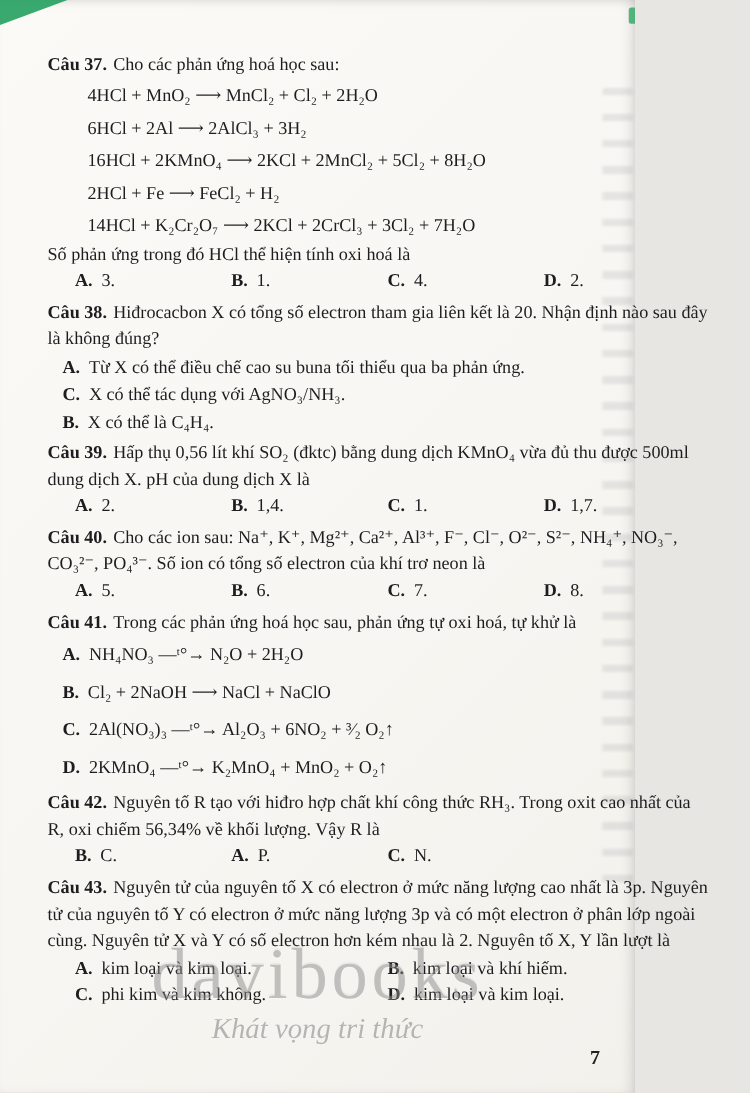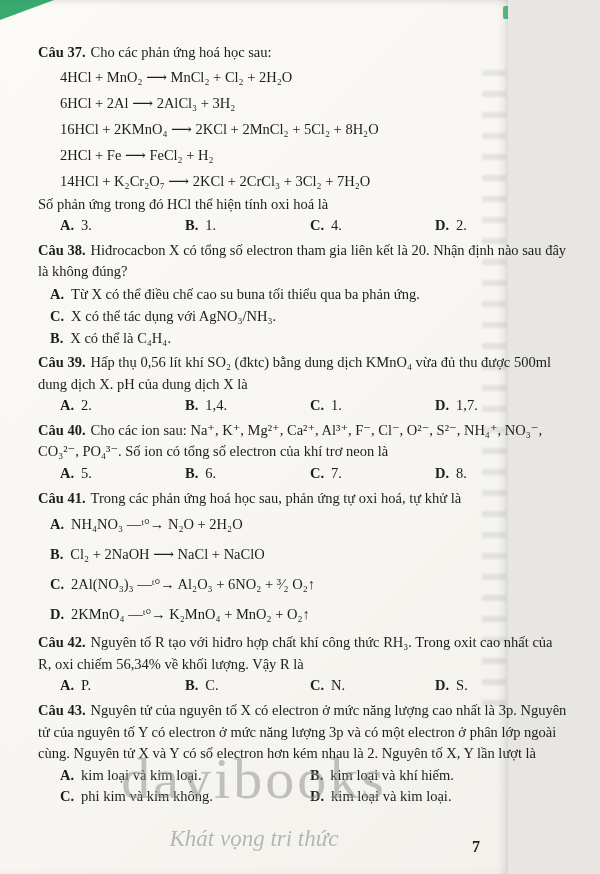--- a/index.html
+++ b/index.html
@@ -31,39 +31,39 @@
     filter: blur(1.3px); border-radius: 3px; pointer-events: none;
   }
   .content {
     position: absolute; left: 38px; top: 42px; width: 530px;
     font-size: 14.5px; line-height: 21.6px;
   }
   p { margin: 0; }
   .question { margin-bottom: 3px; }
   .qnum { font-weight: bold; margin-right: 5px; }
   .stem-bold { font-weight: normal; }
-  .eq { margin-left: 22px; line-height: 26px; white-space: nowrap; }
+  .eq { margin-left: 32px; line-height: 26px; white-space: nowrap; }
   .opts4 { display: grid; grid-template-columns: 125px 125px 125px auto; margin-left: 22px; }
   .opts2 { display: grid; grid-template-columns: 250px auto; margin-left: 22px; }
   .opt-line { margin-left: 12px; line-height: 22px; }
   .opt-line.rxn { line-height: 30px; white-space: nowrap; }
   .ok { font-weight: bold; margin-right: 7px; }
   
   .watermark {
     position: absolute; left: 0; right: 0; top: 748px;
     text-align: center; pointer-events: none;
   }
   .wm-brand {
     font-size: 58px; line-height: 62px; letter-spacing: 3px;
     color: #8b8b8b; opacity: .5;
     text-shadow: 0 1px 0 rgba(255,255,255,.65), 0 -1px 0 rgba(0,0,0,.08);
   }
   .wm-slogan {
     font-size: 23px; line-height: 26px; font-style: italic;
-    color: #8b8b8b; opacity: .6; margin-top: 16px;
+    color: #8b8b8b; opacity: .6; margin-top: 0;
     text-shadow: 0 1px 0 rgba(255,255,255,.6);
   }
   .pageno {
     position: absolute; right: 28px; bottom: 18px;
     font-weight: bold; font-size: 16px; color: #222;
   }
 </style>
 </head>
 <body>
 
@@ -124,24 +124,23 @@
       <p class="stem"><b class="qnum">Câu 41.</b><span>Trong các phản ứng hoá học sau, phản ứng tự oxi hoá, tự khử là</span></p>
       <p class="opt-line rxn"><b class="ok">A.</b><span>NH₄NO₃ —ᵗ°→ N₂O + 2H₂O</span></p>
       <p class="opt-line rxn"><b class="ok">B.</b><span>Cl₂ + 2NaOH ⟶ NaCl + NaClO</span></p>
       <p class="opt-line rxn"><b class="ok">C.</b><span>2Al(NO₃)₃ —ᵗ°→ Al₂O₃ + 6NO₂ + ³⁄₂ O₂↑</span></p>
       <p class="opt-line rxn"><b class="ok">D.</b><span>2KMnO₄ —ᵗ°→ K₂MnO₄ + MnO₂ + O₂↑</span></p>
     </section>
 
     <section class="question">
       <p class="stem"><b class="qnum">Câu 42.</b><span>Nguyên tố R tạo với hiđro hợp chất khí công thức RH₃. Trong oxit cao nhất của R, oxi chiếm 56,34% về khối lượng. Vậy R là</span></p>
       <div class="opts4">
+        <span class="opt"><b class="ok">B.</b><span>C.</span></span>
         <span class="opt"><b class="ok">A.</b><span>P.</span></span>
-        <span class="opt"><b class="ok">B.</b><span>C.</span></span>
         <span class="opt"><b class="ok">C.</b><span>N.</span></span>
-        <span class="opt"><b class="ok">D.</b><span>S.</span></span>
       </div>
     </section>
 
     <section class="question">
       <p class="stem"><b class="qnum">Câu 43.</b><span>Nguyên tử của nguyên tố X có electron ở mức năng lượng cao nhất là 3p. Nguyên tử của nguyên tố Y có electron ở mức năng lượng 3p và có một electron ở phân lớp ngoài cùng. Nguyên tử X và Y có số electron hơn kém nhau là 2. Nguyên tố X, Y lần lượt là</span></p>
       <div class="opts2">
         <span class="opt"><b class="ok">A.</b><span>kim loại và kim loại.</span></span>
         <span class="opt"><b class="ok">B.</b><span>kim loại và khí hiếm.</span></span>
       </div>
       <div class="opts2">

